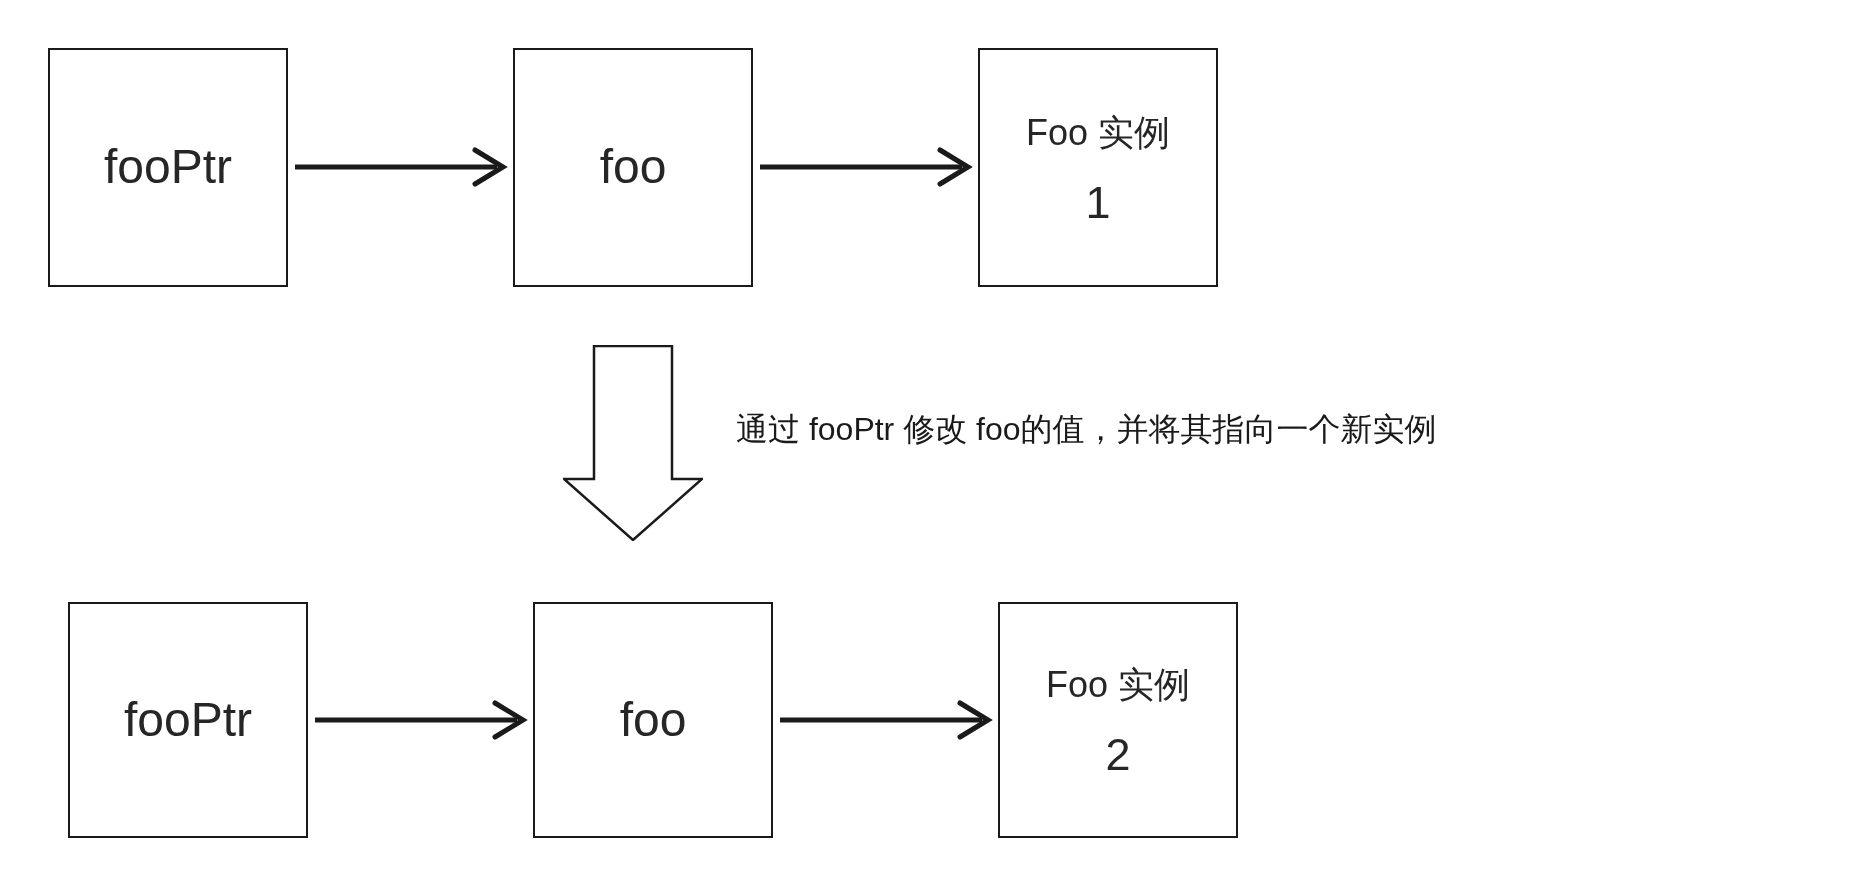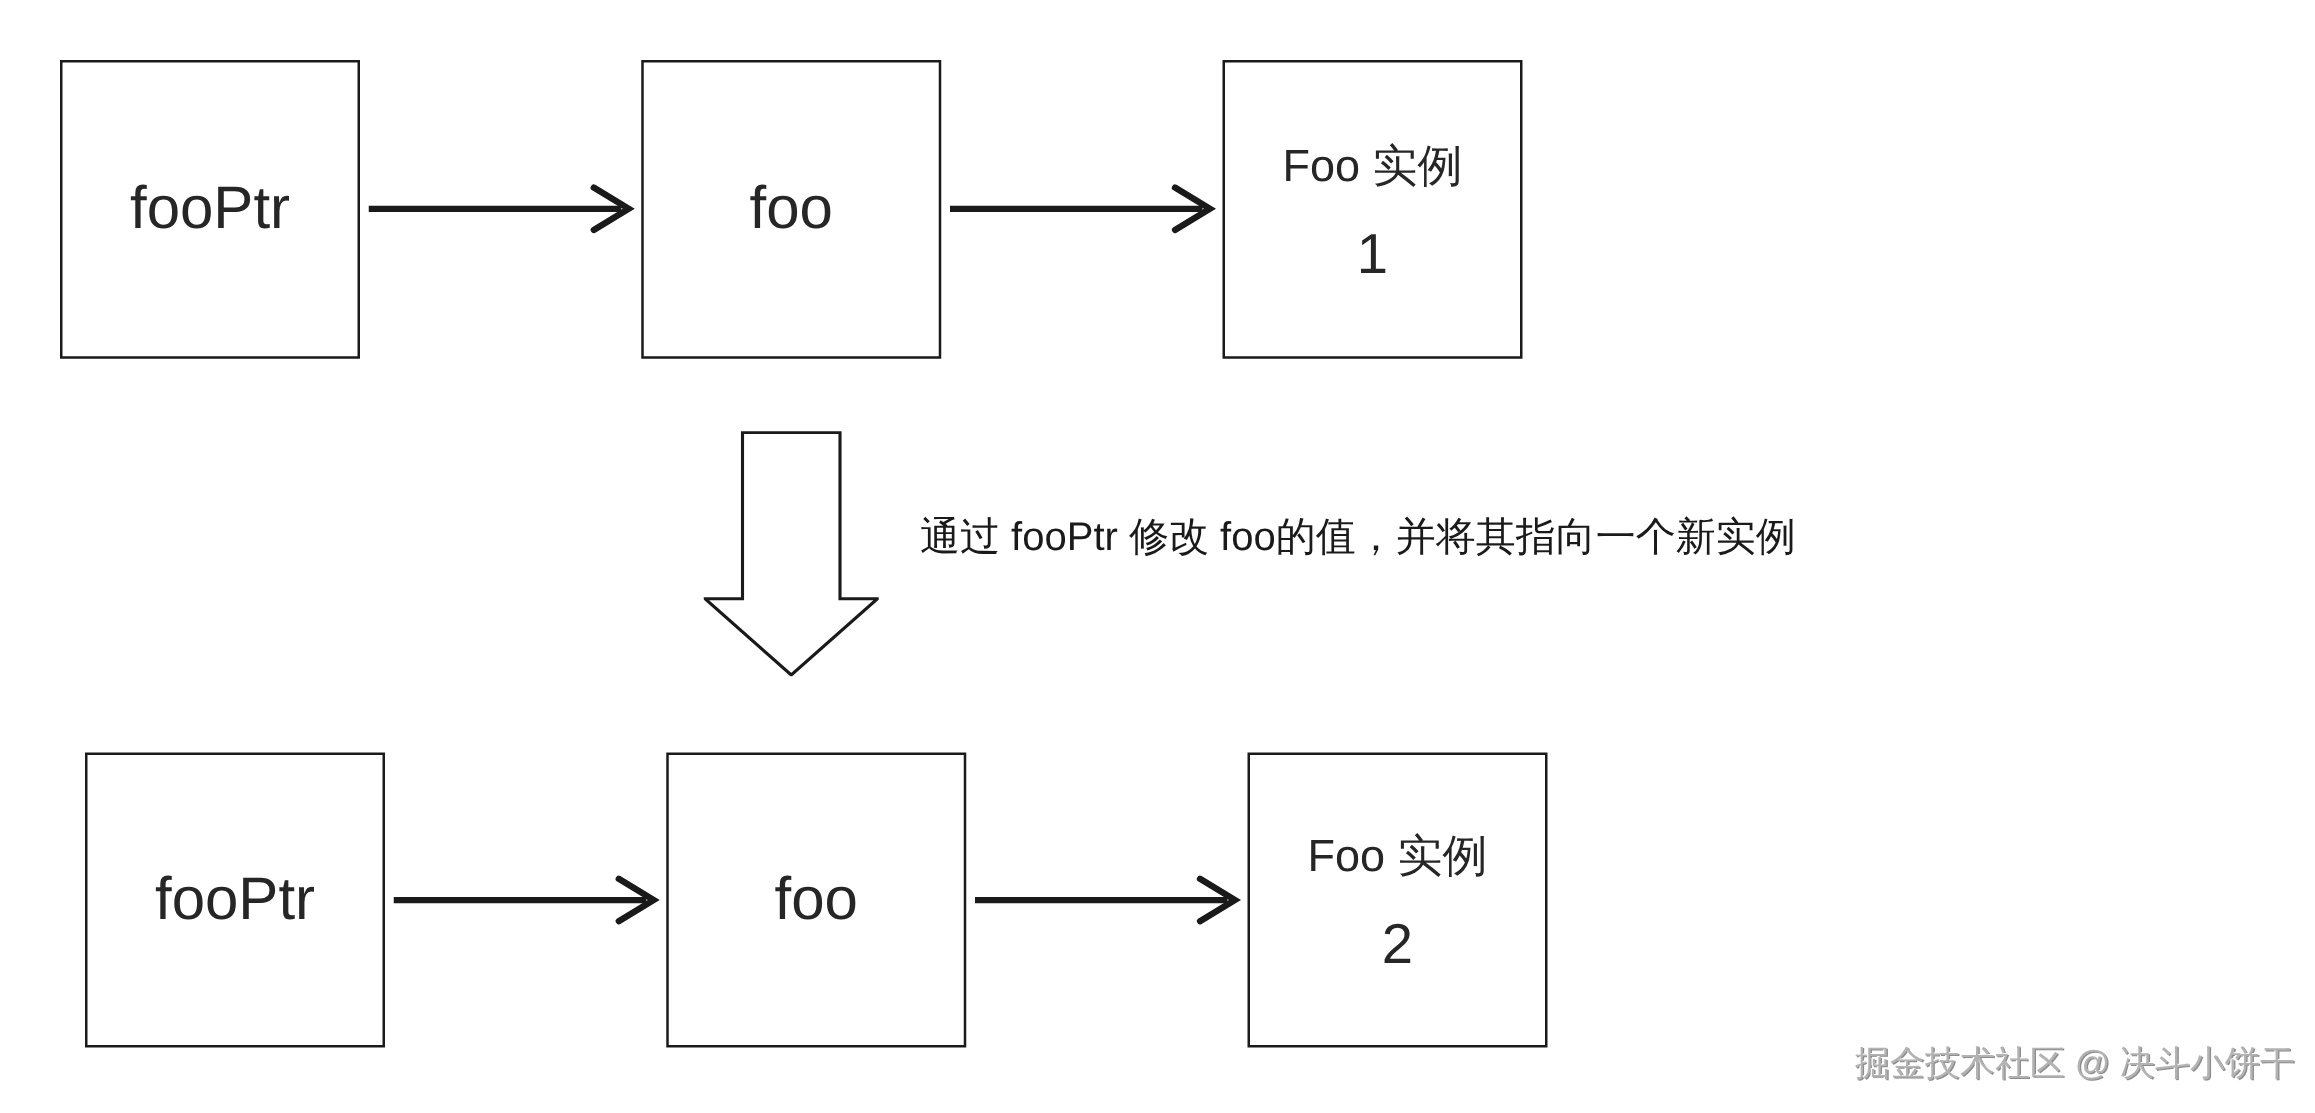--- a/index.html
+++ b/index.html
@@ -129,15 +129,14 @@
   <svg class="harrow harrow-b2" viewBox="0 0 216 44">
     <line x1="3" y1="22" x2="205" y2="22" stroke="#1a1a1a" stroke-width="5"></line>
     <polyline points="183,5 211,22 183,39" fill="none" stroke="#1a1a1a" stroke-width="5" stroke-linecap="round"></polyline>
   </svg>
 
   <div class="node box-b3">
     <span class="node-label cjk">Foo 实例</span>
     <span class="node-sublabel">2</span>
   </div>
 
-  <div class="watermark">掘金技术社区 @ 决斗小饼干</div>
 
 </div>
 
 </body></html>

